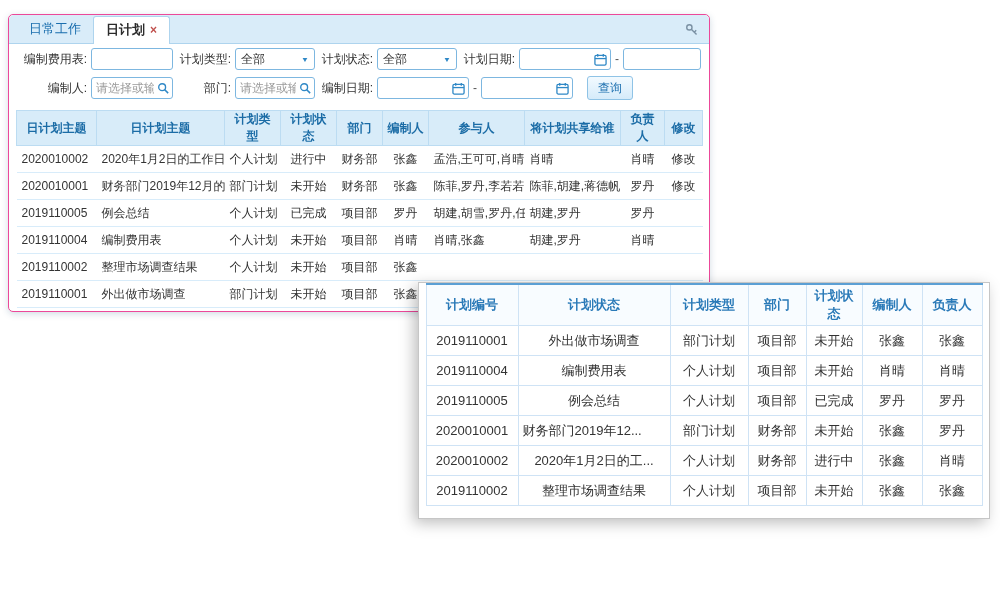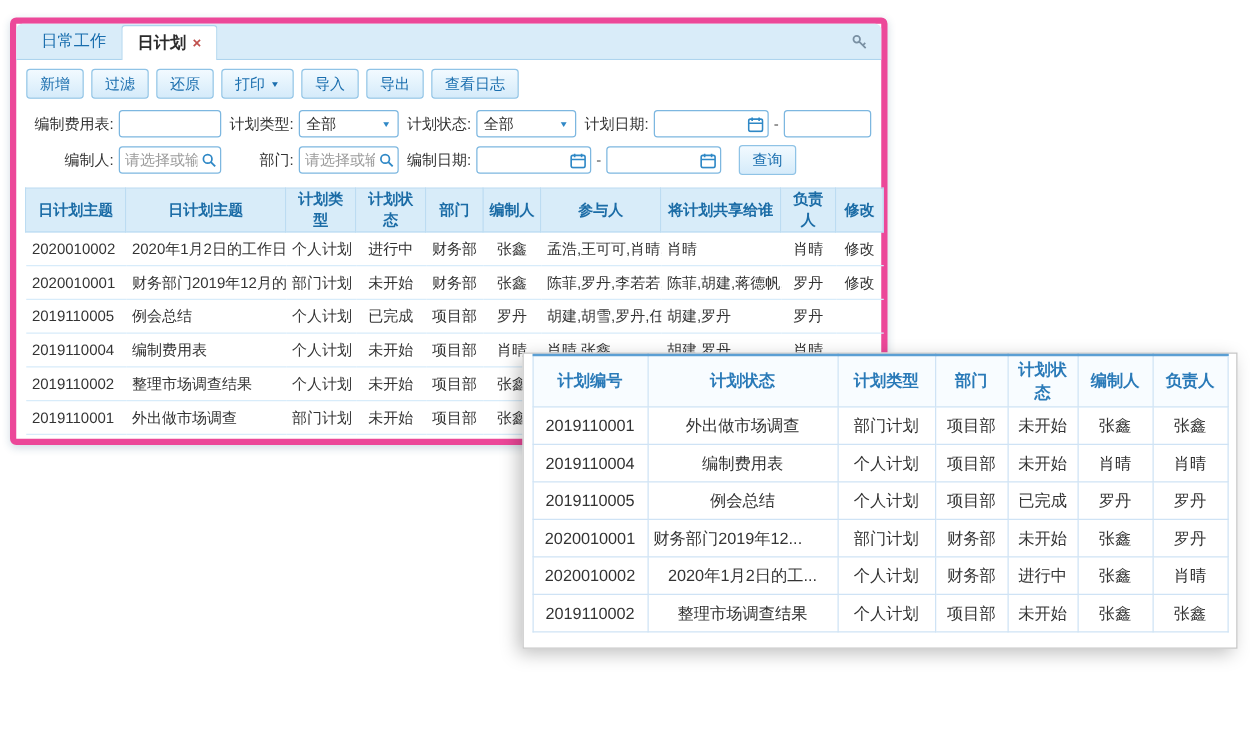--- a/index.html
+++ b/index.html
@@ -7,21 +7,21 @@
   body {
     width: 1000px; height: 600px; background: #ffffff;
     font-family: "Liberation Sans", "DejaVu Sans", sans-serif;
     overflow: hidden;
   }
   .stage { position: relative; width: 1000px; height: 600px; }
 
   
   .panel1 {
     position: absolute; left: 8px; top: 14px; width: 702px;
-    background: #fff; border: 5px solid #ec4899; border-radius: 5px;
+    background: #fff; border: 1px solid #ec4899; border-radius: 5px;
     box-shadow: 0 2px 7px rgba(30,80,120,.20); z-index: 1; padding-bottom: 3px;
   }
   .tabbar {
     display: flex; align-items: flex-end; background: #d9ecf9;
     border-bottom: 1px solid #aed4ee; border-radius: 5px 5px 0 0;
     padding: 4px 8px 0; height: 29px; position: relative;
   }
   .tab { font-size: 13px; color: #1a6eae; padding: 4px 12px 5px; cursor: pointer; }
   .tab.active {
     background: #fff; border: 1px solid #aed4ee; border-bottom: none;
@@ -105,29 +105,20 @@
         <span class="tab-close">×</span>
       </div>
       <span class="key-btn">
         <svg width="14" height="14" viewBox="0 0 16 16">
           <circle cx="5" cy="5" r="3" fill="none" stroke="#7a90a3" stroke-width="1.6"></circle>
           <path d="M7.2 7.2 L13.2 13.2 M10.6 10.6 L12.8 8.4" fill="none" stroke="#7a90a3" stroke-width="1.6"></path>
         </svg>
       </span>
     </div>
 
-    <div class="toolbar">
-        <button class="tbtn">新增</button>
-        <button class="tbtn">过滤</button>
-        <button class="tbtn">还原</button>
-        <button class="tbtn">打印<span class="caret">▼</span></button>
-        <button class="tbtn">导入</button>
-        <button class="tbtn">导出</button>
-        <button class="tbtn">查看日志</button>
-      </div>
 
     <div class="filterbox">
       <div class="frow">
         <span class="flabel w70">编制费用表:</span>
         <input class="fin" style="">
         <span class="flabel w54">计划类型:</span>
         <div class="sel">
           <span>全部</span>
           <span class="caret">▼</span>
         </div>

